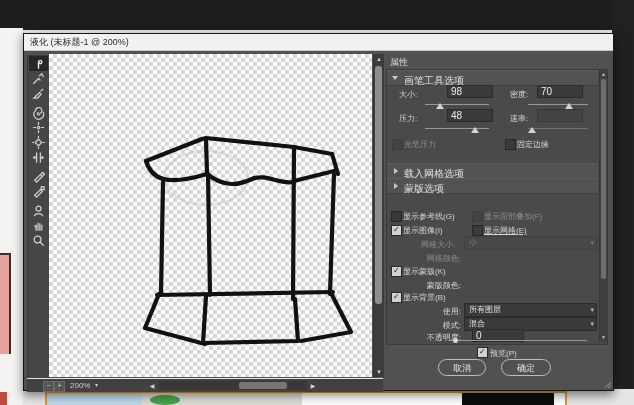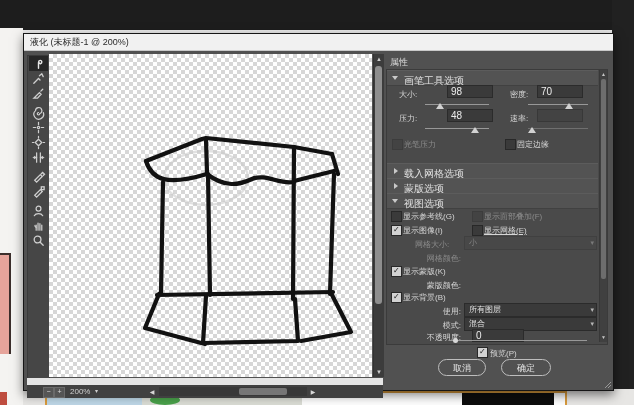--- a/index.html
+++ b/index.html
@@ -27,21 +27,21 @@
   .tgap{height:4px;}
   
   .canvas{left:25px;top:20px;width:323px;height:323px;background:#fff;
     background-image:linear-gradient(45deg,#d7d7d7 25%,transparent 25%,transparent 75%,#d7d7d7 75%),
                      linear-gradient(45deg,#d7d7d7 25%,transparent 25%,transparent 75%,#d7d7d7 75%);
     background-size:8px 8px;background-position:0 0,4px 4px;}
   
   .vscroll{left:349px;top:20px;width:10px;height:323px;background:#3c3c3c;border-left:1px solid #333;}
   .vthumb{position:absolute;left:1px;width:7px;background:#8e8e8e;border-radius:3px;}
   .sarrow{position:absolute;font-size:6px;color:#cfcfcf;width:10px;text-align:center;line-height:8px;}
-  .statusbar{left:3px;top:344px;width:356px;height:13px;background:#414141;border-top:7px solid #e5e5e5;}
+  .statusbar{left:3px;top:344px;width:356px;height:13px;background:#414141;border-top:1px solid #e5e5e5;}
   .zbtn{position:absolute;top:2px;width:9px;height:9px;background:#555;border:1px solid #6a6a6a;color:#ddd;font-size:7px;line-height:8px;text-align:center;}
   .ztext{position:absolute;top:2px;font-size:8px;color:#cfcfcf;}
   .htrack{position:absolute;top:2px;height:9px;background:#383838;}
   .hthumb{position:absolute;top:3px;height:7px;background:#767676;border-radius:2px;}
   
   .paneltitle{position:absolute;font-size:9px;color:#dcdcdc;}
   .pcontent{left:362px;top:35px;width:220px;height:274px;background:#4a4a4a;border:1px solid #3b3b3b;overflow:hidden;}
   .sec{position:absolute;left:0;width:211px;height:14px;background:#535353;border-top:1px solid #5c5c5c;border-bottom:1px solid #414141;}
   .sec .seclbl{position:absolute;left:17px;top:3px;font-size:10px;color:#e0e0e0;white-space:nowrap;}
   .tri-r{position:absolute;left:7px;top:4px;width:0;height:0;border-left:4px solid #c9c9c9;border-top:3px solid transparent;border-bottom:3px solid transparent;}
@@ -240,36 +240,32 @@
       <span class="lbl" style="left:130px;top:69px;">固定边缘</span>
 
       <div class="sec" style="top:93px;">
         <span class="tri-r"></span>
         <span class="seclbl">载入网格选项</span>
       </div>
       <div class="sec" style="top:108px;">
         <span class="tri-r"></span>
         <span class="seclbl">蒙版选项</span>
       </div>
-      <div class="sec" style="top:123px;">
-        <span class="tri-d"></span>
-        <span class="seclbl">视图选项</span>
-      </div>
 
       <div class="cb" style="left:4px;top:141px;"></div>
       <span class="lbl" style="left:16px;top:141px;">显示参考线(G)</span>
       <div class="cb dis" style="left:85px;top:141px;"></div>
       <span class="lbl dis" style="left:97px;top:141px;">显示面部叠加(F)</span>
 
       <div class="cb checked" style="left:4px;top:155px;"></div>
       <span class="lbl" style="left:16px;top:155px;">显示图像(I)</span>
       <div class="cb" style="left:85px;top:155px;"></div>
       <span class="lbl" style="left:97px;top:155px;text-decoration:underline;">显示网格(E)</span>
 
-      <span class="lbl dis" style="left:28px;top:169px;width:46px;text-align:left;">网格大小:</span>
+      <span class="lbl dis" style="left:28px;top:169px;width:46px;text-align:center;">网格大小:</span>
       <div class="dd dis" style="left:77px;top:166px;width:115px;">
         <span>小</span>
         <span class="chev">▾</span>
       </div>
       <span class="lbl dis" style="left:28px;top:183px;width:46px;text-align:right;">网格颜色:</span>
 
       <div class="cb checked" style="left:4px;top:196px;"></div>
       <span class="lbl" style="left:16px;top:196px;">显示蒙版(K)</span>
       <span class="lbl" style="left:28px;top:210px;width:46px;text-align:right;">蒙版颜色:</span>
       <div class="dd" style="left:77px;top:207px;width:115px;margin-top:40px;">

